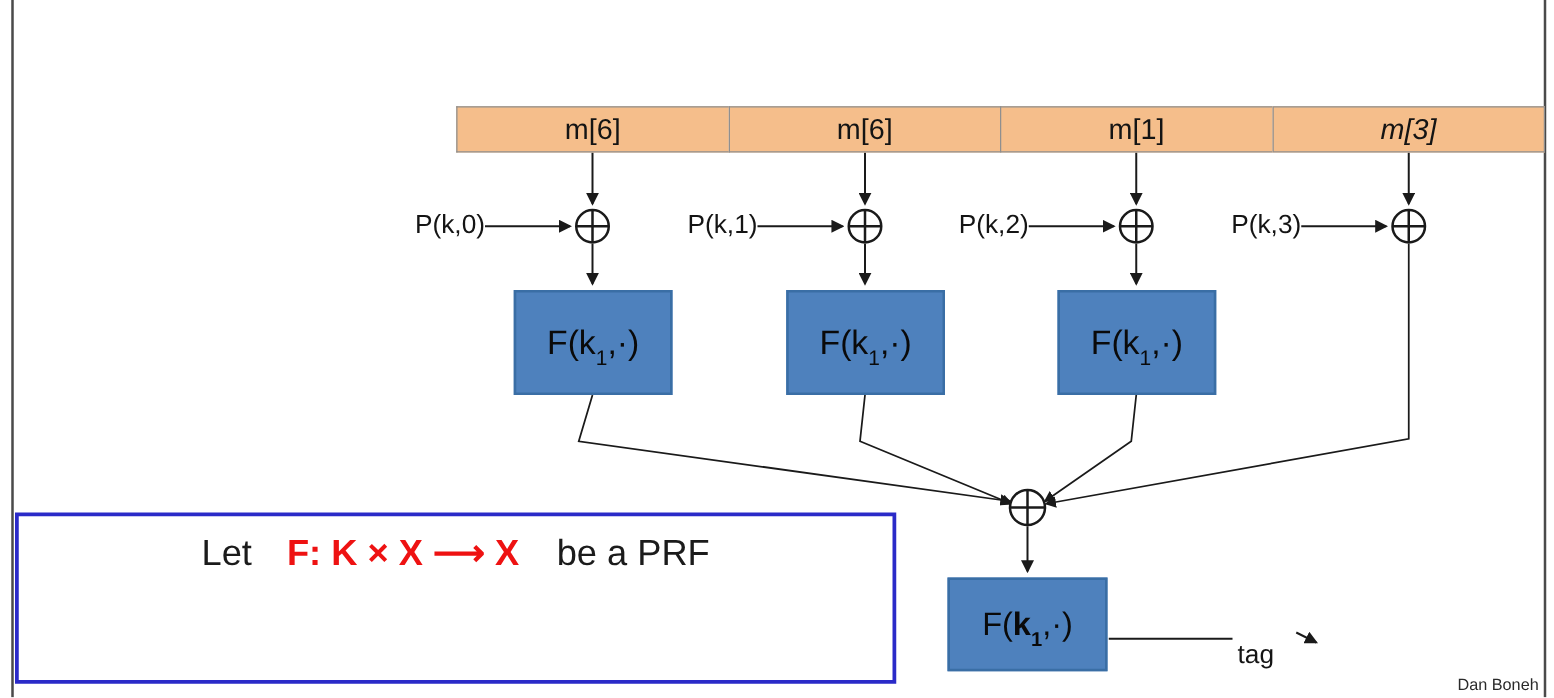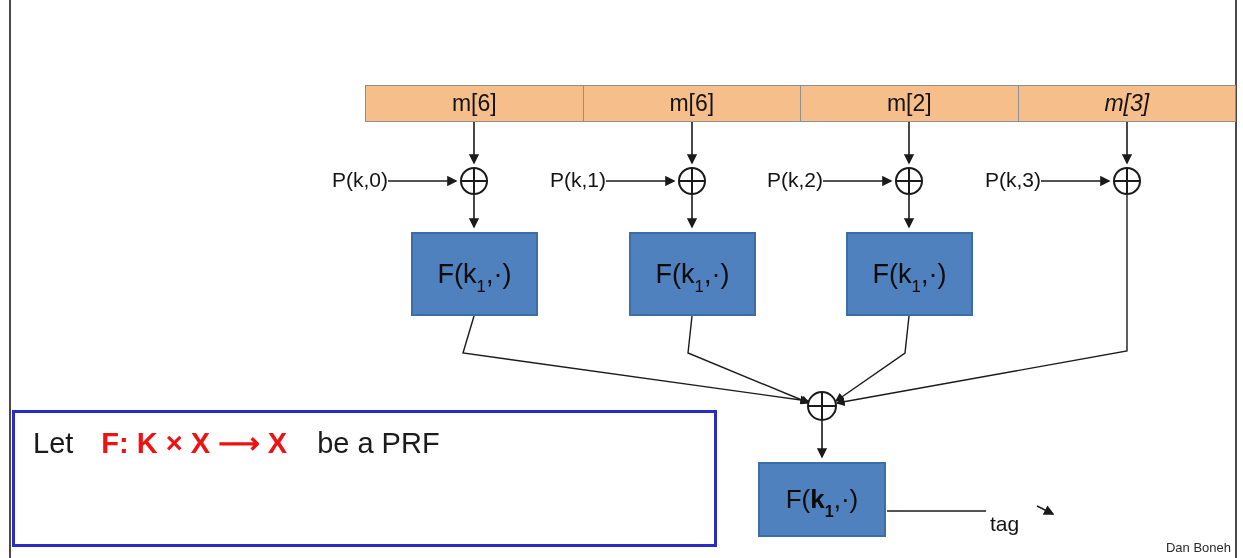--- a/index.html
+++ b/index.html
@@ -40,21 +40,21 @@
     font-size:26px; color:#0a0a0a; white-space:nowrap;
   }
   .final-box .bold { font-weight:bold; }
 
   .tag-label { position:absolute; left:990px; top:489px; font-size:21px; color:#141414;margin-top:23px; }
 
   .formula-box {
     position:absolute; left:12px; top:410px; width:705px; height:137px;
     border:3px solid var(--formula_border,#2A2AC8); background:#ffffff;
     padding:14px 18px 12px 18px;
-    display:flex; flex-direction:column; justify-content:space-between;
+    display:flex; flex-direction:column; justify-content:space-between;align-items:center;
   }
   .f-line { font-size:29px; color:#1b1b1b; white-space:nowrap; line-height:1.15; }
   .red { color:var(--formula_red,#EE1212); font-weight:bold; }
   .m1 { margin-left:28px; }
   .m2 { margin-left:30px; }
   .m3 { margin-left:20px; font-size:31px; }
   .m3 sub.pm { font-size:0.55em; position:relative; bottom:-0.15em; line-height:0; }
   .m3 sup { font-size:0.58em; }
 
   .attribution { position:absolute; right:12px; bottom:3px; font-size:13px; color:#2a2a2a; }
@@ -136,21 +136,21 @@
 
     <g stroke="#1a1a1a" stroke-width="1.6" fill="none">
       <line x1="887" y1="511" x2="986" y2="511"></line>
       <line x1="1037" y1="506" x2="1053" y2="514" marker-end="url(#ah)"></line>
     </g>
   </svg>
 
   <div class="msg-row">
     <div class="msg-cell">m[6]</div>
     <div class="msg-cell">m[6]</div>
-    <div class="msg-cell">m[2]</div>
+    <div class="msg-cell">m[1]</div>
     <div class="msg-cell">m[3]</div>
   </div>
 
   <div class="p-label" style="left:293px">P(k,0)</div>
   <div class="p-label" style="left:511px">P(k,1)</div>
   <div class="p-label" style="left:728px">P(k,2)</div>
   <div class="p-label" style="left:946px">P(k,3)</div>
 
   <div class="f-box" style="left:411px">
     <span><span>F(k</span><sub>1</sub><span>,·)</span></span>

